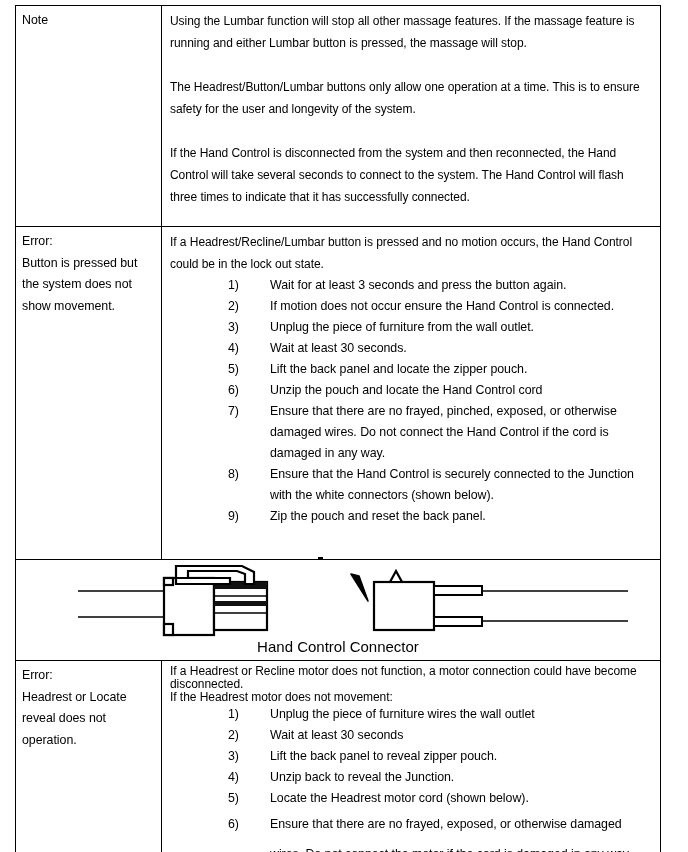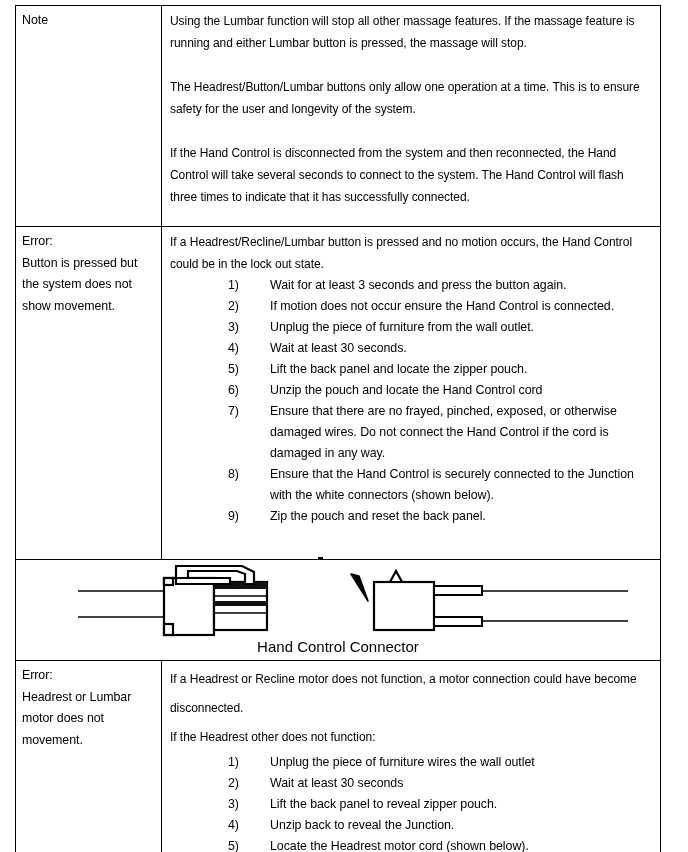--- a/index.html
+++ b/index.html
@@ -30,21 +30,21 @@
 
   .cell-pad-left{ padding:4px 4px 6px 6px; }
   .cell-pad-right{ padding:4px 8px 6px 8px; }
 
   .para{
     font-size:12px;
     line-height:22px;
     margin:0;
     letter-spacing:-0.05px;
   }
-  .para.tight{ line-height:29px; }
+  .para.tight{ line-height:13px; }
   .para.gap{ height:22px; }
 
   .lbl{
     font-size:12.4px;
     line-height:21.5px;
     margin:0;
     letter-spacing:-0.05px;
   }
 
   ol.steps{
@@ -227,29 +227,29 @@
             </svg>
             <p class="caption">Hand Control Connector</p>
           </div>
         </td>
       </tr>
 
       <tr>
         <td class="col-left">
           <div class="cell-pad-left">
             <p class="lbl">Error:</p>
-            <p class="lbl">Headrest or Lumbar</p>
-            <p class="lbl">motor does not</p>
-            <p class="lbl">movement.</p>
+            <p class="lbl">Headrest or Locate</p>
+            <p class="lbl">reveal does not</p>
+            <p class="lbl">operation.</p>
           </div>
         </td>
         <td class="col-right">
           <div class="cell-pad-right">
             <p class="para tight">If a Headrest or Recline motor does not function, a motor connection could have become disconnected.</p>
-            <p class="para tight">If the Headrest other does not function:</p>
+            <p class="para tight">If the Headrest motor does not movement:</p>
             <ol class="steps">
               <li>
                 <span class="num">1)</span>
                 <span class="txt">Unplug the piece of furniture wires the wall outlet</span>
               </li>
               <li>
                 <span class="num">2)</span>
                 <span class="txt">Wait at least 30 seconds</span>
               </li>
               <li>

